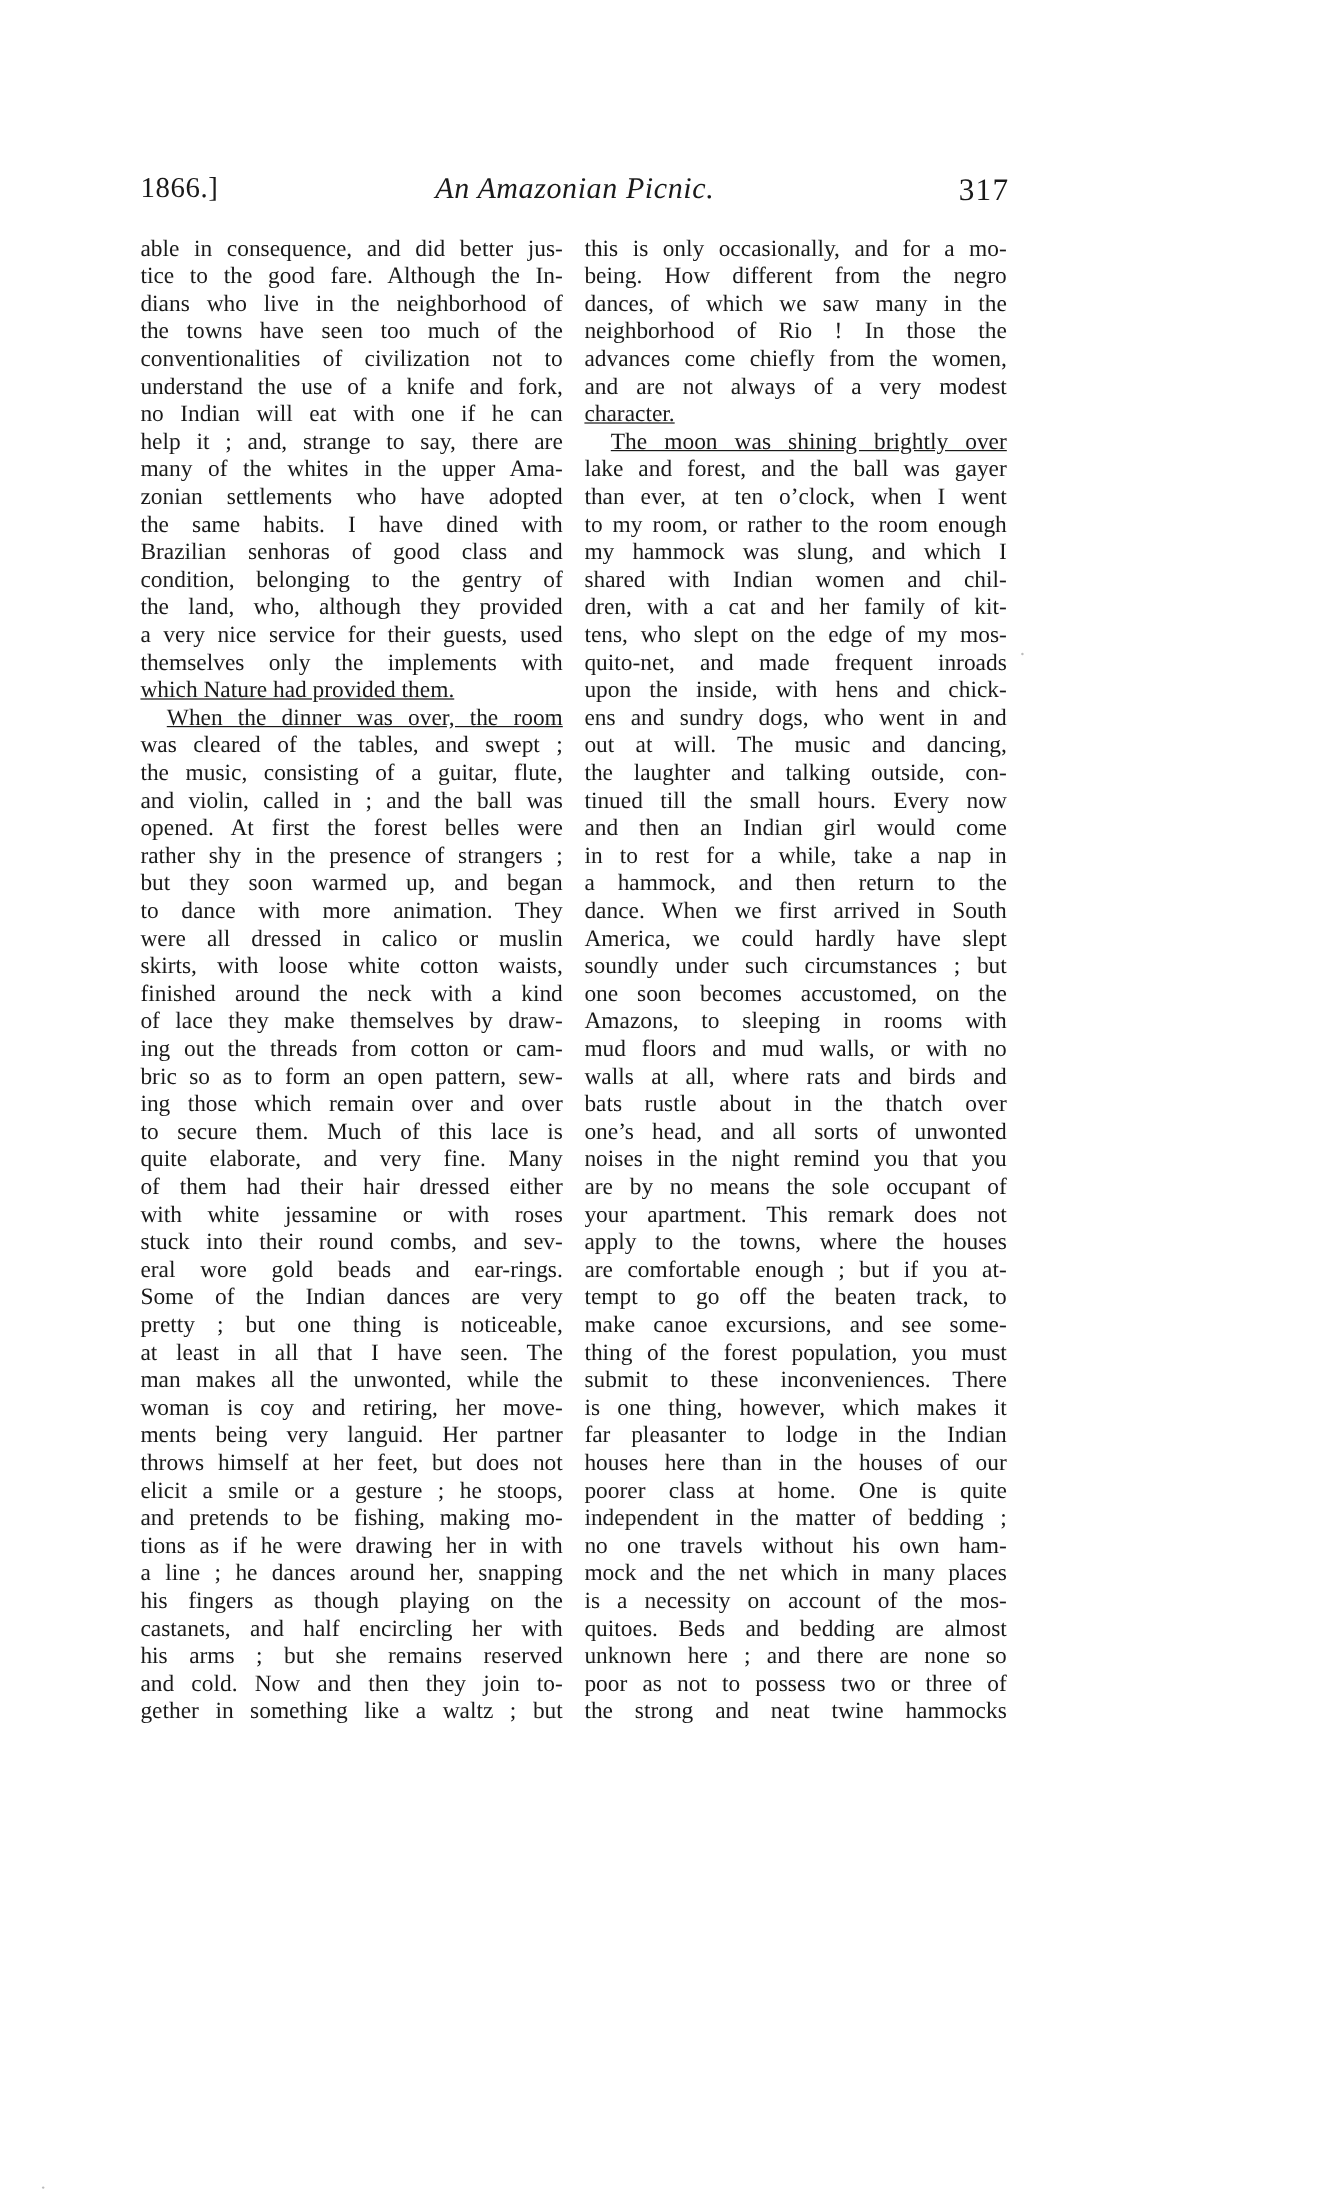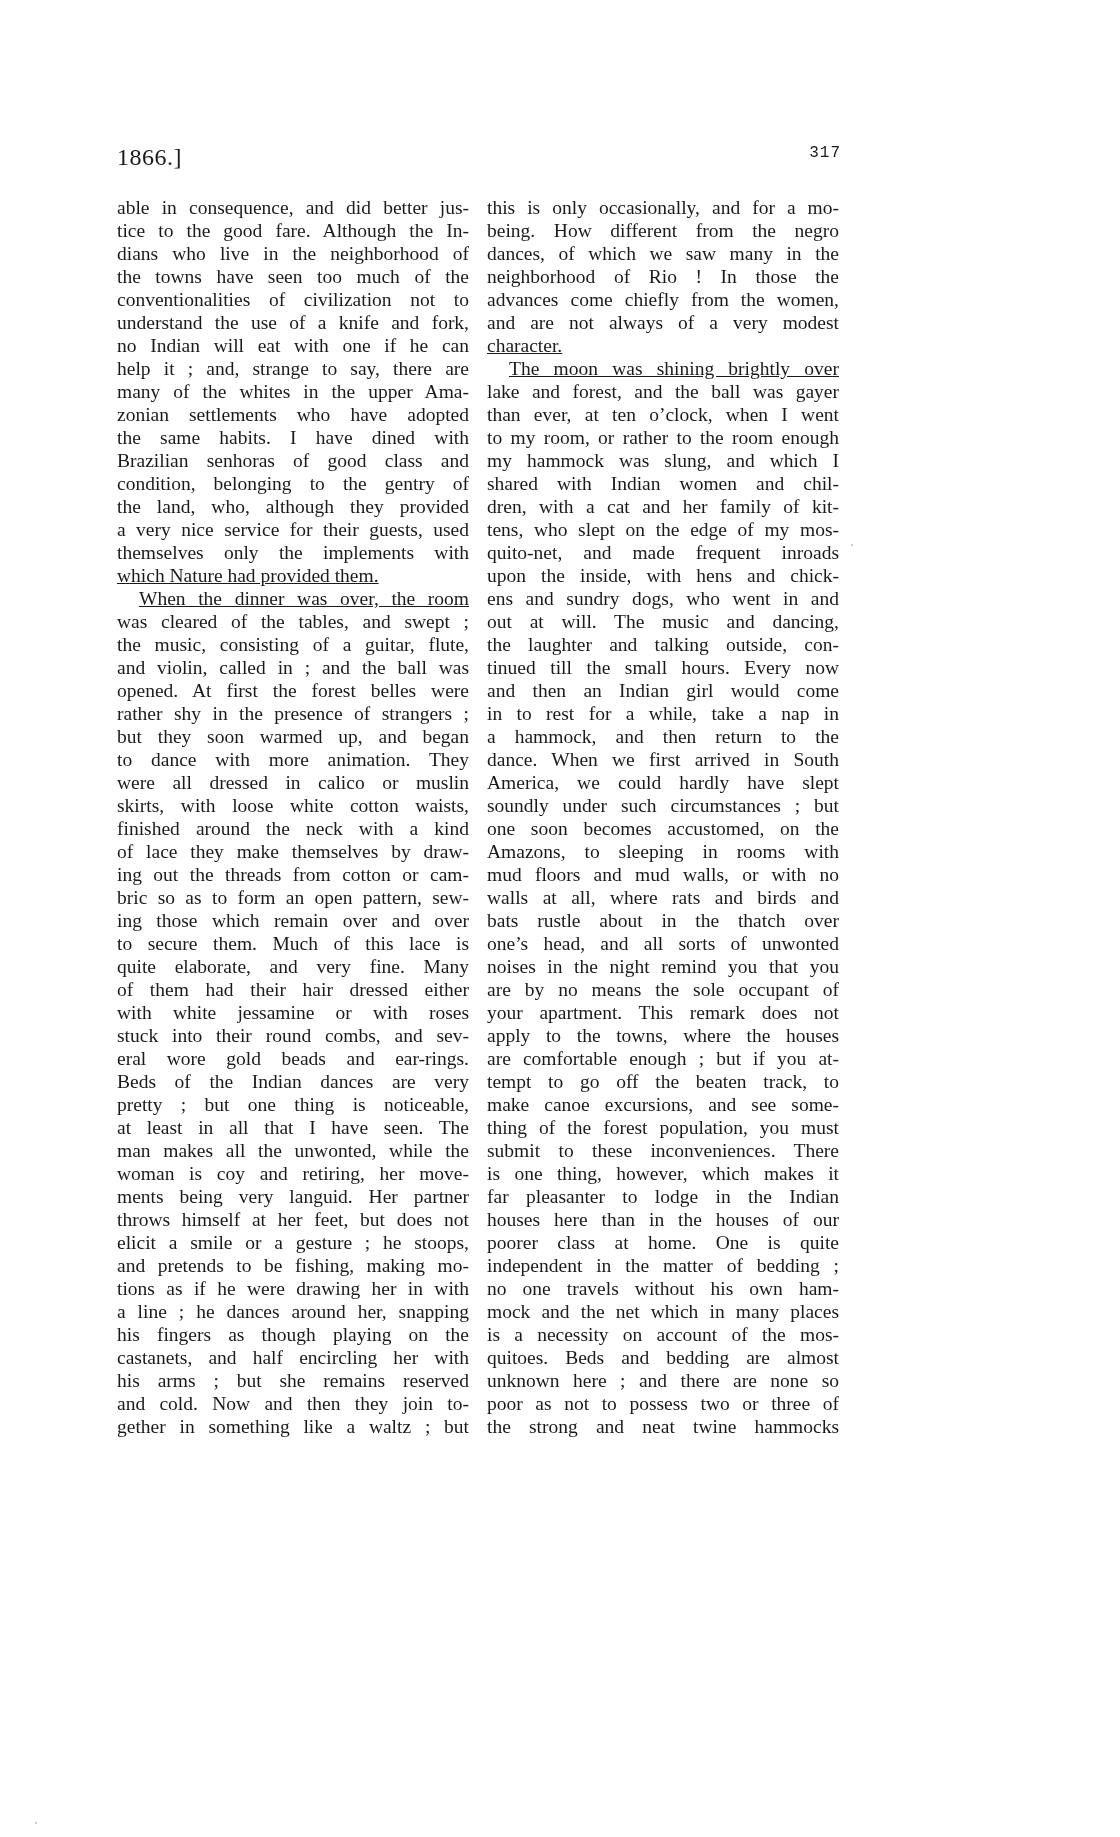--- a/index.html
+++ b/index.html
@@ -3,36 +3,37 @@
 <meta charset="utf-8">
 <style>
   html, body { margin: 0; padding: 0; background: #ffffff; }
   body { width: 1120px; height: 1837px; position: relative; overflow: hidden;
          font-family: "Liberation Serif", "DejaVu Serif", serif; color: #1a1a1a; }
   .page { position: absolute; left: 0; top: 4px; width: 1120px; height: 1837px; }
   .running-head { position: absolute; top: 140px; left: 117px; width: 724px; height: 40px; }
   .rh-left { position: absolute; left: 0; top: 0; font-size: 24px; letter-spacing: 0.5px; }
   .rh-center { position: absolute; left: 0; width: 724px; top: 0; text-align: center;
                font-style: italic; font-size: 25px; letter-spacing: 0.5px; }
-  .rh-right { position: absolute; right: 0; top: 0; font-size: 16px; letter-spacing: 1px; font-family: Liberation Mono, monospace; }
+  .rh-right { position: absolute; right: 0; top: 0; font-size: 26px; letter-spacing: 1px; }
   .column { position: absolute; top: 192px; width: 352px; }
   .col-left { left: 117px; }
   .col-right { left: 487px; }
   .line { display: block; height: 23px; line-height: 23px; font-size: 19.5px;
           white-space: nowrap; text-align: justify; text-align-last: justify; }
   .line.last { text-align-last: left; text-decoration: underline; }
   .line.indent { padding-left: 22px; text-decoration: underline; }
   .speck { position: absolute; width: 2px; height: 2px; background: #bbb; border-radius: 1px; }
 </style>
 </head>
 <body>
 
 <div class="page">
   <div class="running-head">
     <span class="rh-left">1866.]</span>
+    <span class="rh-center">An Amazonian Picnic.</span>
     <span class="rh-right">317</span>
   </div>
 
   <div class="column col-left" id="col-0">
       <span class="line">able in consequence, and did better jus-</span>
       <span class="line">tice to the good fare.  Although the In-</span>
       <span class="line">dians who live in the neighborhood of</span>
       <span class="line">the towns have seen too much of the</span>
       <span class="line">conventionalities of civilization not to</span>
       <span class="line">understand the use of a knife and fork,</span>
@@ -61,21 +62,21 @@
       <span class="line">of lace they make themselves by draw-</span>
       <span class="line">ing out the threads from cotton or cam-</span>
       <span class="line">bric so as to form an open pattern, sew-</span>
       <span class="line">ing those which remain over and over</span>
       <span class="line">to secure them.  Much of this lace is</span>
       <span class="line">quite elaborate, and very fine.  Many</span>
       <span class="line">of them had their hair dressed either</span>
       <span class="line">with white jessamine or with roses</span>
       <span class="line">stuck into their round combs, and sev-</span>
       <span class="line">eral wore gold beads and ear-rings.</span>
-      <span class="line">Beds of the Indian dances are very</span>
+      <span class="line">Some of the Indian dances are very</span>
       <span class="line">pretty ; but one thing is noticeable,</span>
       <span class="line">at least in all that I have seen.  The</span>
       <span class="line">man makes all the unwonted, while the</span>
       <span class="line">woman is coy and retiring, her move-</span>
       <span class="line">ments being very languid.  Her partner</span>
       <span class="line">throws himself at her feet, but does not</span>
       <span class="line">elicit a smile or a gesture ; he stoops,</span>
       <span class="line">and pretends to be fishing, making mo-</span>
       <span class="line">tions as if he were drawing her in with</span>
       <span class="line">a line ; he dances around her, snapping</span>

